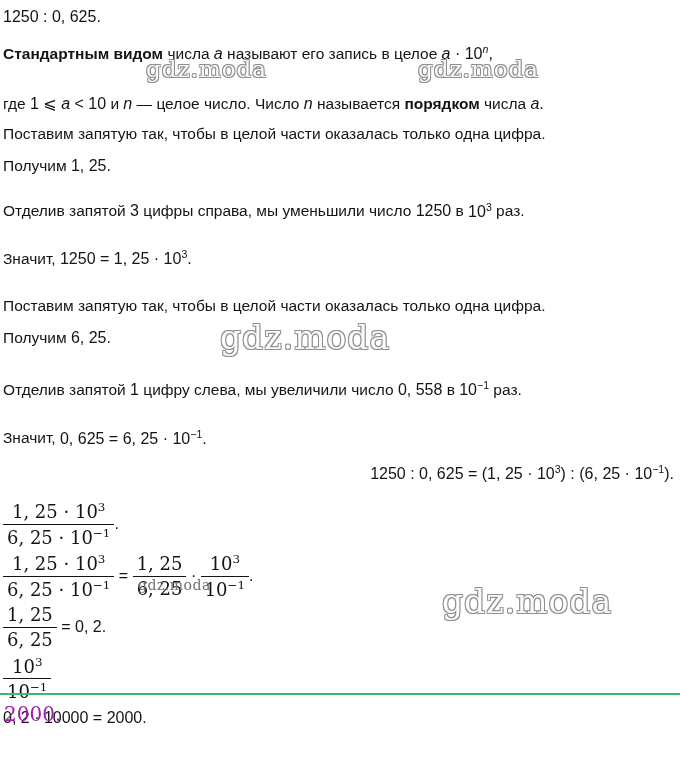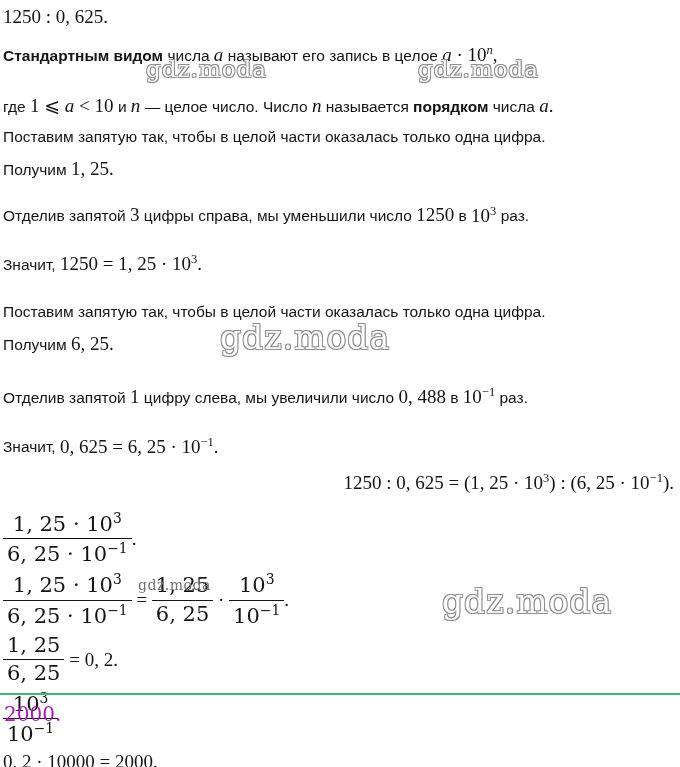--- a/index.html
+++ b/index.html
@@ -9,25 +9,25 @@
     background: #ffffff;
     font-family: "Liberation Sans", sans-serif;
     color: #141414;
     position: relative;
     overflow: hidden;
   }
   .content { padding: 6px 6px 0 3px; }
   .line { font-size: 15.5px; line-height: 22px; }
   .seg-text { font-family: "Liberation Sans", sans-serif; }
   .seg-bold { font-family: "Liberation Sans", sans-serif; font-weight: 700; }
-  .seg-math { font-family: Liberation Serif, serif; font-size: 19px; }
+  .seg-math { font-family: Liberation Sans, sans-serif; font-size: 16px; }
   sup { font-size: 66%; }
   .frac {
     display: inline-block; vertical-align: middle; text-align: center;
-    font-family: "DejaVu Serif", "DejaVu Sans", serif; font-size: 21px; line-height: 1.2;
+    font-family: "DejaVu Serif", "DejaVu Sans", serif; font-size: 18px; line-height: 1.2;
   }
   .frac .num { display: block; border-bottom: 1.2px solid #141414; padding: 0 4px 1px; }
   .frac .den { display: block; padding: 1px 4px 0; }
   .vmid .seg-math { vertical-align: middle; }
 
   .line:nth-child(1)  { margin-bottom: 10px; }
   .line:nth-child(2)  { margin-bottom: 28px; }
   .line:nth-child(3)  { margin-bottom: 8px;  }
   .line:nth-child(4)  { margin-bottom: 10px; }
   .line:nth-child(5)  { margin-bottom: 18px; }
@@ -69,21 +69,21 @@
 <div class="content">
     <div class="line"><span class="seg-math">1250 : 0, 625.</span></div>
     <div class="line"><span class="seg-bold">Стандартным видом</span><span class="seg-text"> числа </span><span class="seg-math"><i>a</i></span><span class="seg-text"> называют его запись в целое </span><span class="seg-math"><i>a</i> · 10<sup><i>n</i></sup>,</span></div>
     <div class="line"><span class="seg-text">где </span><span class="seg-math">1 ⩽ <i>a</i> &lt; 10</span><span class="seg-text"> и </span><span class="seg-math"><i>n</i></span><span class="seg-text"> — целое число. Число </span><span class="seg-math"><i>n</i></span><span class="seg-text"> называется </span><span class="seg-bold">порядком</span><span class="seg-text"> числа </span><span class="seg-math"><i>a</i>.</span></div>
     <div class="line"><span class="seg-text">Поставим запятую так, чтобы в целой части оказалась только одна цифра.</span></div>
     <div class="line"><span class="seg-text">Получим </span><span class="seg-math">1, 25.</span></div>
     <div class="line"><span class="seg-text">Отделив запятой </span><span class="seg-math">3</span><span class="seg-text"> цифры справа, мы уменьшили число </span><span class="seg-math">1250</span><span class="seg-text"> в </span><span class="seg-math">10<sup>3</sup></span><span class="seg-text"> раз.</span></div>
     <div class="line"><span class="seg-text">Значит, </span><span class="seg-math">1250 = 1, 25 · 10<sup>3</sup>.</span></div>
     <div class="line"><span class="seg-text">Поставим запятую так, чтобы в целой части оказалась только одна цифра.</span></div>
     <div class="line"><span class="seg-text">Получим </span><span class="seg-math">6, 25.</span></div>
-    <div class="line"><span class="seg-text">Отделив запятой </span><span class="seg-math">1</span><span class="seg-text"> цифру слева, мы увеличили число </span><span class="seg-math">0, 488</span><span class="seg-text"> в </span><span class="seg-math">10<sup>−1</sup></span><span class="seg-text"> раз.</span></div>
+    <div class="line"><span class="seg-text">Отделив запятой </span><span class="seg-math">1</span><span class="seg-text"> цифру слева, мы увеличили число </span><span class="seg-math">0, 558</span><span class="seg-text"> в </span><span class="seg-math">10<sup>−1</sup></span><span class="seg-text"> раз.</span></div>
     <div class="line"><span class="seg-text">Значит, </span><span class="seg-math">0, 625 = 6, 25 · 10<sup>−1</sup>.</span></div>
     <div class="line"><span class="seg-math">1250 : 0, 625 = (1, 25 · 10<sup>3</sup>) : (6, 25 · 10<sup>−1</sup>).</span></div>
     <div class="line vmid"><span class="frac"><span class="num">1, 25 · 10<sup>3</sup></span><span class="den">6, 25 · 10<sup>−1</sup></span></span><span class="seg-math">.</span></div>
     <div class="line vmid"><span class="frac"><span class="num">1, 25 · 10<sup>3</sup></span><span class="den">6, 25 · 10<sup>−1</sup></span></span><span class="seg-math"> = </span><span class="frac"><span class="num">1, 25</span><span class="den">6, 25</span></span><span class="seg-math"> · </span><span class="frac"><span class="num">10<sup>3</sup></span><span class="den">10<sup>−1</sup></span></span><span class="seg-math">.</span></div>
     <div class="line vmid"><span class="frac"><span class="num">1, 25</span><span class="den">6, 25</span></span><span class="seg-math"> = 0, 2.</span></div>
     <div class="line vmid"><span class="frac"><span class="num">10<sup>3</sup></span><span class="den">10<sup>−1</sup></span></span></div>
     <div class="line"><span class="seg-math">0, 2 · 10000 = 2000.</span></div>
   </div>
 
 <span class="wm wm1">gdz.moda</span>

